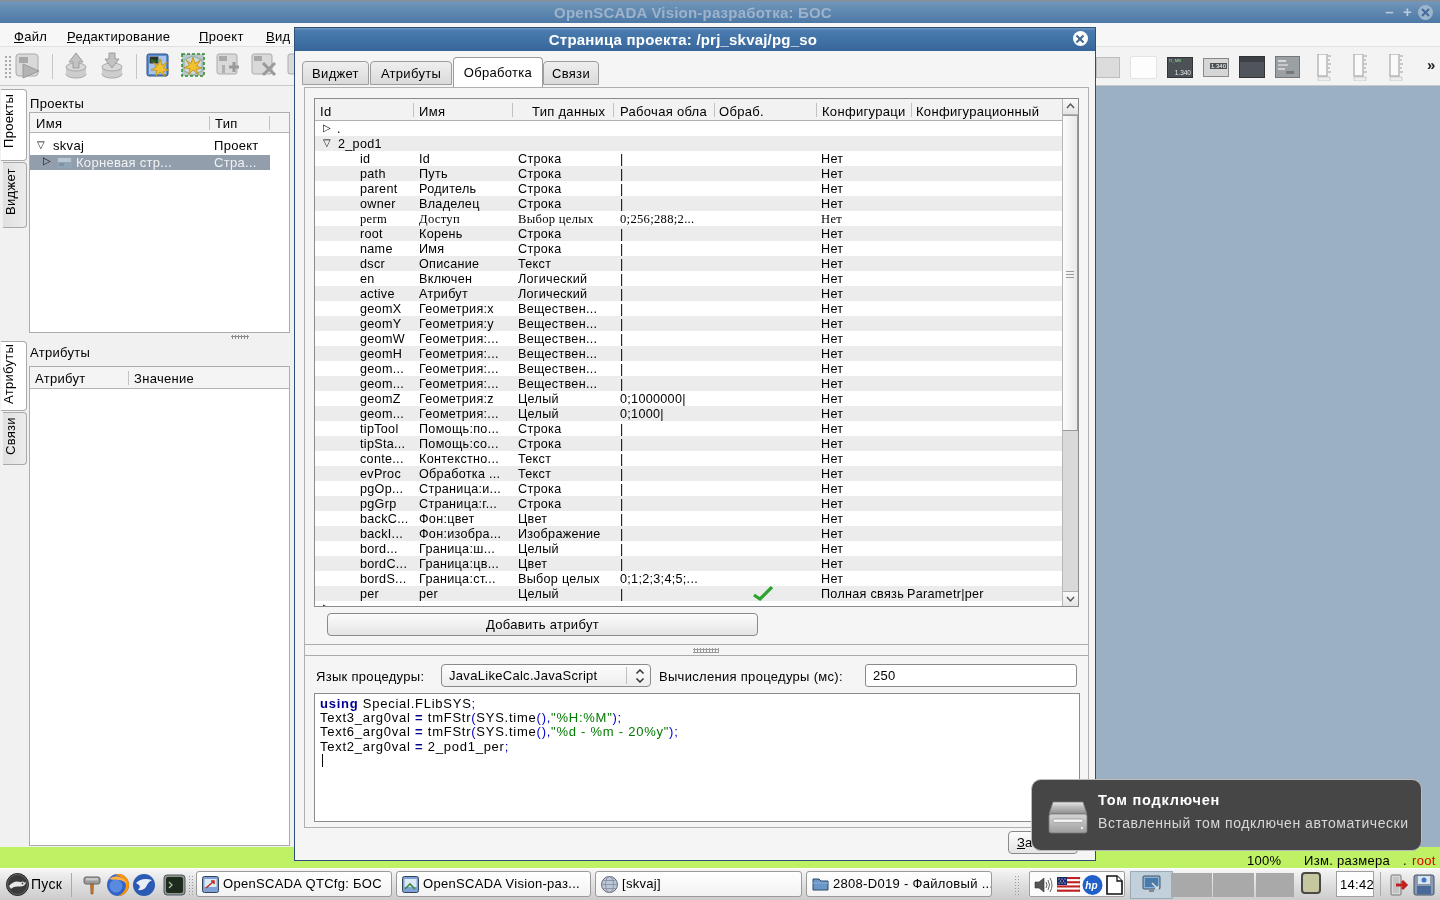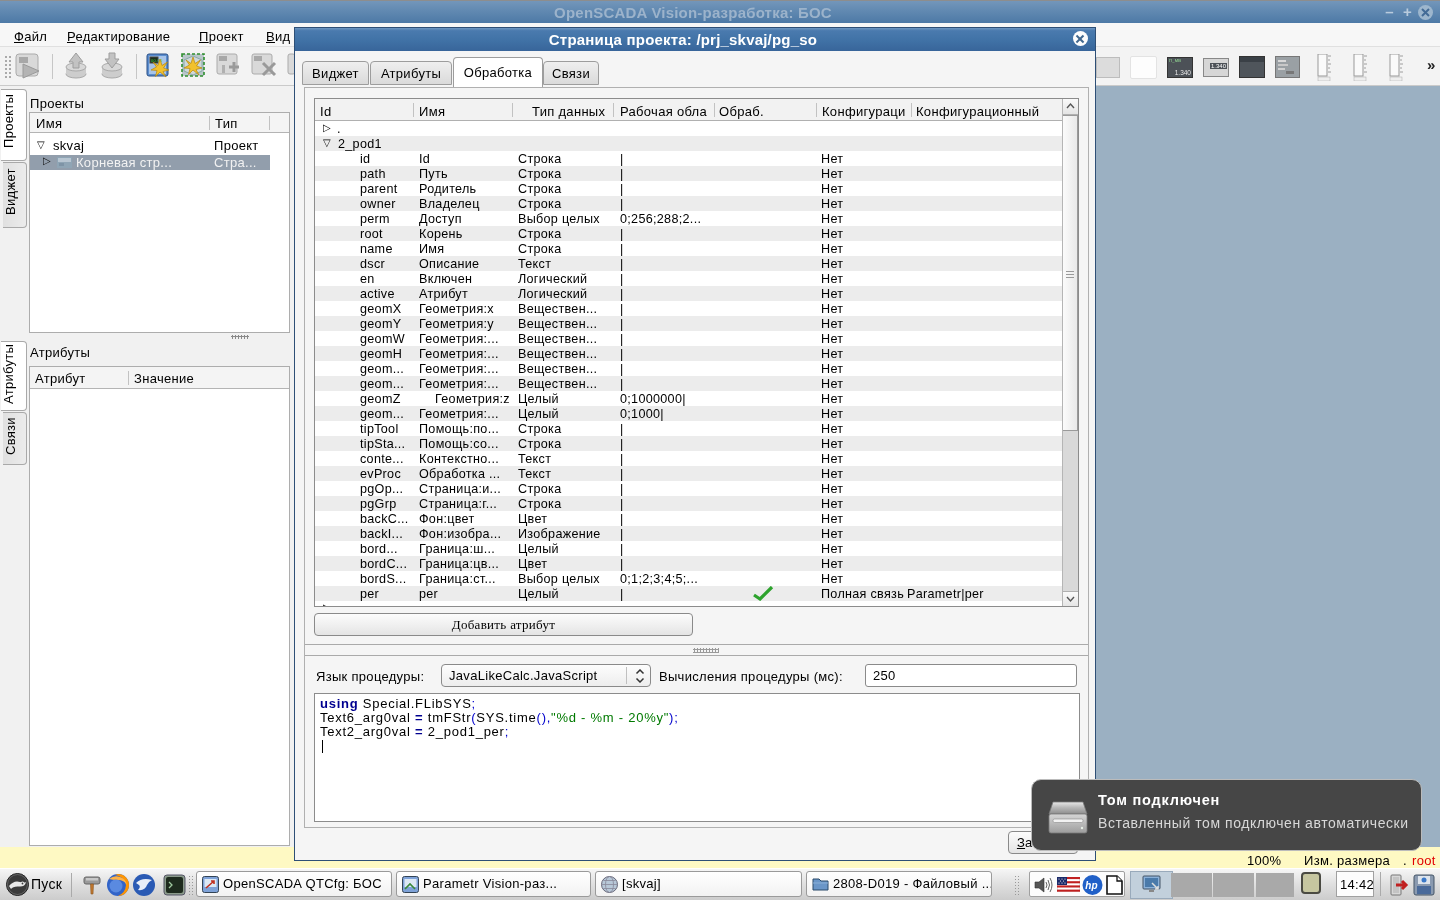--- a/index.html
+++ b/index.html
@@ -11,21 +11,21 @@
   background:linear-gradient(#7396ba,#6189b1 45%,#4d79a6);border-top:1px solid #8d8d8d;box-sizing:border-box;}
 #maintitle .t{position:absolute;left:0;right:54px;top:3px;text-align:center;
   color:#9cb3cb;font-weight:bold;font-size:15px;letter-spacing:0.2px;}
 .wbtn{position:absolute;top:4px;color:#b9cbdd;font-weight:bold;font-size:13px;}
 #menubar{left:0;top:23px;width:1440px;height:24px;background:#f7f7f7;border-bottom:1px solid #e0e0e0;box-sizing:border-box;}
 .mitem{position:absolute;top:6px;font-size:13px;}
 .mitem u{text-decoration:underline;}
 #toolbar{left:0;top:47px;width:1440px;height:39px;background:#f3f3f3;border-bottom:1px solid #cacaca;box-sizing:border-box;}
 .tsep{position:absolute;top:7px;width:1px;height:25px;background:#c6c6c6;}
 #workspace{left:1096px;top:86px;width:344px;height:761px;background:#9bb0c2;}
-#statusbar{left:0;top:847px;width:1440px;height:21px;background:#fef9c3;font-size:13px;}
+#statusbar{left:0;top:847px;width:1440px;height:21px;background:#bef264;font-size:13px;}
 
 .vtab{position:absolute;box-sizing:border-box;border:1px solid #a9a9a9;border-right:none;
   border-radius:4px 0 0 4px;writing-mode:vertical-rl;transform:rotate(180deg);
   text-align:center;font-size:13px;padding:0;}
 .vtab span{display:inline-block;}
 .ptable{position:absolute;background:#fff;border:1px solid #adadad;box-sizing:border-box;}
 .phead{position:absolute;left:0;right:0;top:0;background:#f4f4f4;border-bottom:1px solid #b4b4b4;box-sizing:border-box;}
 
 #dialog{left:294px;top:27px;width:802px;height:834px;background:#f5f5f5;
   border:1px solid #2e4f76;box-sizing:border-box;}
@@ -295,21 +295,21 @@
           <span class="tc" style="left:305px;">|</span>
           <span class="tc" style="left:506px;">Нет</span>
         </div>
 <div class="trow alt" style="top:97px;">
           <span class="tc" style="left:45px;">owner</span>
           <span class="tc" style="left:104px;">Владелец</span>
           <span class="tc" style="left:203px;">Строка</span>
           <span class="tc" style="left:305px;">|</span>
           <span class="tc" style="left:506px;">Нет</span>
         </div>
-<div class="trow" style="top:112px;">
+<div class="trow" style="top:112px;font-family:Liberation Serif, serif;">
           <span class="tc" style="left:45px;">perm</span>
           <span class="tc" style="left:104px;">Доступ</span>
           <span class="tc" style="left:203px;">Выбор целых</span>
           <span class="tc" style="left:305px;">0;256;288;2...</span>
           <span class="tc" style="left:506px;">Нет</span>
         </div>
 <div class="trow alt" style="top:127px;">
           <span class="tc" style="left:45px;">root</span>
           <span class="tc" style="left:104px;">Корень</span>
           <span class="tc" style="left:203px;">Строка</span>
@@ -381,21 +381,21 @@
         </div>
 <div class="trow alt" style="top:277px;">
           <span class="tc" style="left:45px;">geom...</span>
           <span class="tc" style="left:104px;">Геометрия:...</span>
           <span class="tc" style="left:203px;">Веществен...</span>
           <span class="tc" style="left:305px;">|</span>
           <span class="tc" style="left:506px;">Нет</span>
         </div>
 <div class="trow" style="top:292px;">
           <span class="tc" style="left:45px;">geomZ</span>
-          <span class="tc" style="left:104px;margin-left:16px;">Геометрия:z</span>
+          <span class="tc" style="left:104px;">Геометрия:z</span>
           <span class="tc" style="left:203px;">Целый</span>
           <span class="tc" style="left:305px;">0;1000000|</span>
           <span class="tc" style="left:506px;">Нет</span>
         </div>
 <div class="trow alt" style="top:307px;">
           <span class="tc" style="left:45px;">geom...</span>
           <span class="tc" style="left:104px;">Геометрия:...</span>
           <span class="tc" style="left:203px;">Целый</span>
           <span class="tc" style="left:305px;">0;1000|</span>
           <span class="tc" style="left:506px;">Нет</span>
@@ -505,41 +505,42 @@
         <div style="position:absolute;left:3px;top:161px;width:8px;height:1px;background:#9a9a9a;"></div>
       </div>
       <div style="position:absolute;left:0;top:332px;width:15px;height:160px;background:#d9d9d9;"></div>
       <div style="position:absolute;left:0;top:492px;width:15px;height:15px;background:linear-gradient(#fafafa,#e4e4e4);border-top:1px solid #b0b0b0;">
         <svg width="15" height="15">
             <path d="M4 5 L7.5 9 L11 5" fill="none" stroke="#555" stroke-width="1.4"></path>
           </svg>
       </div>
     </div>
   </div>
-  <div class="qbtn" style="left:19px;top:585px;width:379px;font-family:Liberation Serif, serif;">Добавить атрибут</div>
+  <div class="qbtn" style="left:32px;top:585px;width:431px;">Добавить атрибут</div>
   <div class="frameline" style="left:10px;top:616px;width:783px;height:1px;"></div>
   <div class="frameline" style="left:10px;top:627px;width:783px;height:1px;"></div>
   <div style="position:absolute;left:398px;top:620px;width:26px;height:5px;background-image:radial-gradient(circle,#9a9a9a 1px,transparent 1.2px);background-size:3px 3px;"></div>
   <div id="procrow">
     <span style="position:absolute;left:21px;top:641px;">Язык процедуры:</span>
     <div class="field" style="left:146px;top:636px;width:210px;border-radius:4px;background:linear-gradient(#fdfdfd,#ededed);">
       <span style="position:absolute;left:7px;top:3px;">JavaLikeCalc.JavaScript</span>
       <span style="position:absolute;left:184px;top:2px;width:1px;height:17px;background:#c0c0c0;"></span>
       <svg style="position:absolute;right:5px;top:4px;" width="10" height="14">
         <path d="M1.5 4.5 L5 1 L8.5 4.5" fill="none" stroke="#333" stroke-width="1.5"></path>
         <path d="M1.5 9.5 L5 13 L8.5 9.5" fill="none" stroke="#333" stroke-width="1.5"></path>
       </svg>
     </div>
     <span style="position:absolute;left:364px;top:641px;">Вычисления процедуры (мс):</span>
     <div class="field" style="left:570px;top:636px;width:212px;">
       <span style="position:absolute;left:7px;top:3px;">250</span>
     </div>
   </div>
   <div id="code">
     <div><span class="k">using</span> Special.FLibSYS<span class="p">;</span></div>
+    <div>Text3_arg0val <span class="k">=</span> tmFStr<span class="p">(</span>SYS.time<span class="p">(),</span><span class="s">"%H:%M"</span><span class="p">);</span></div>
     <div>Text6_arg0val <span class="k">=</span> tmFStr<span class="p">(</span>SYS.time<span class="p">(),</span><span class="s">"%d - %m - 20%y"</span><span class="p">);</span></div>
     <div>Text2_arg0val <span class="k">=</span> 2_pod1_per<span class="p">;</span></div>
     <div style="width:1px;height:13px;background:#000;margin-left:2px;"></div>
   </div>
   <div class="qbtn" style="left:713px;top:803px;width:70px;"><u>З</u>акрыть</div>
 </div>
 
 <div class="abs" id="notif">
   <svg id="hddicon" style="position:absolute;left:13px;top:20px;" width="46" height="36">
     <defs>
@@ -603,21 +604,21 @@
         <path d="M4 12 L12 5 M9 5 L12 5 L12 8" stroke="#c03020" stroke-width="1.6" fill="none"></path>
       </svg>
     <span class="lbl">OpenSCADA QTCfg: БОС</span>
   </div>
   <div class="tbtn" style="left:396px;width:195px;">
     <svg style="position:absolute;left:5px;top:4px;" width="17" height="17">
         <rect x="0.5" y="0.5" width="16" height="16" rx="2" fill="#7ea2d8" stroke="#345"></rect>
         <rect x="2.5" y="3" width="12" height="8" fill="#dce8f4"></rect>
         <path d="M3 13 L8 8 L13 13" stroke="#3a8a3a" stroke-width="1.6" fill="none"></path>
       </svg>
-    <span class="lbl">Parametr Vision-раз...</span>
+    <span class="lbl">OpenSCADA Vision-раз...</span>
   </div>
   <div class="tbtn" style="left:595px;width:207px;">
     <svg style="position:absolute;left:5px;top:4px;" width="17" height="17">
         <circle cx="8.5" cy="8.5" r="8" fill="#b8c8d8" stroke="#667"></circle>
         <ellipse cx="8.5" cy="8.5" rx="4" ry="8" fill="none" stroke="#889" stroke-width="0.8"></ellipse>
         <path d="M1 8.5 h15 M2.5 4.5 h12 M2.5 12.5 h12" stroke="#889" stroke-width="0.8"></path>
       </svg>
     <span class="lbl">[skvaj]</span>
   </div>
   <div class="tbtn" style="left:806px;width:186px;">

